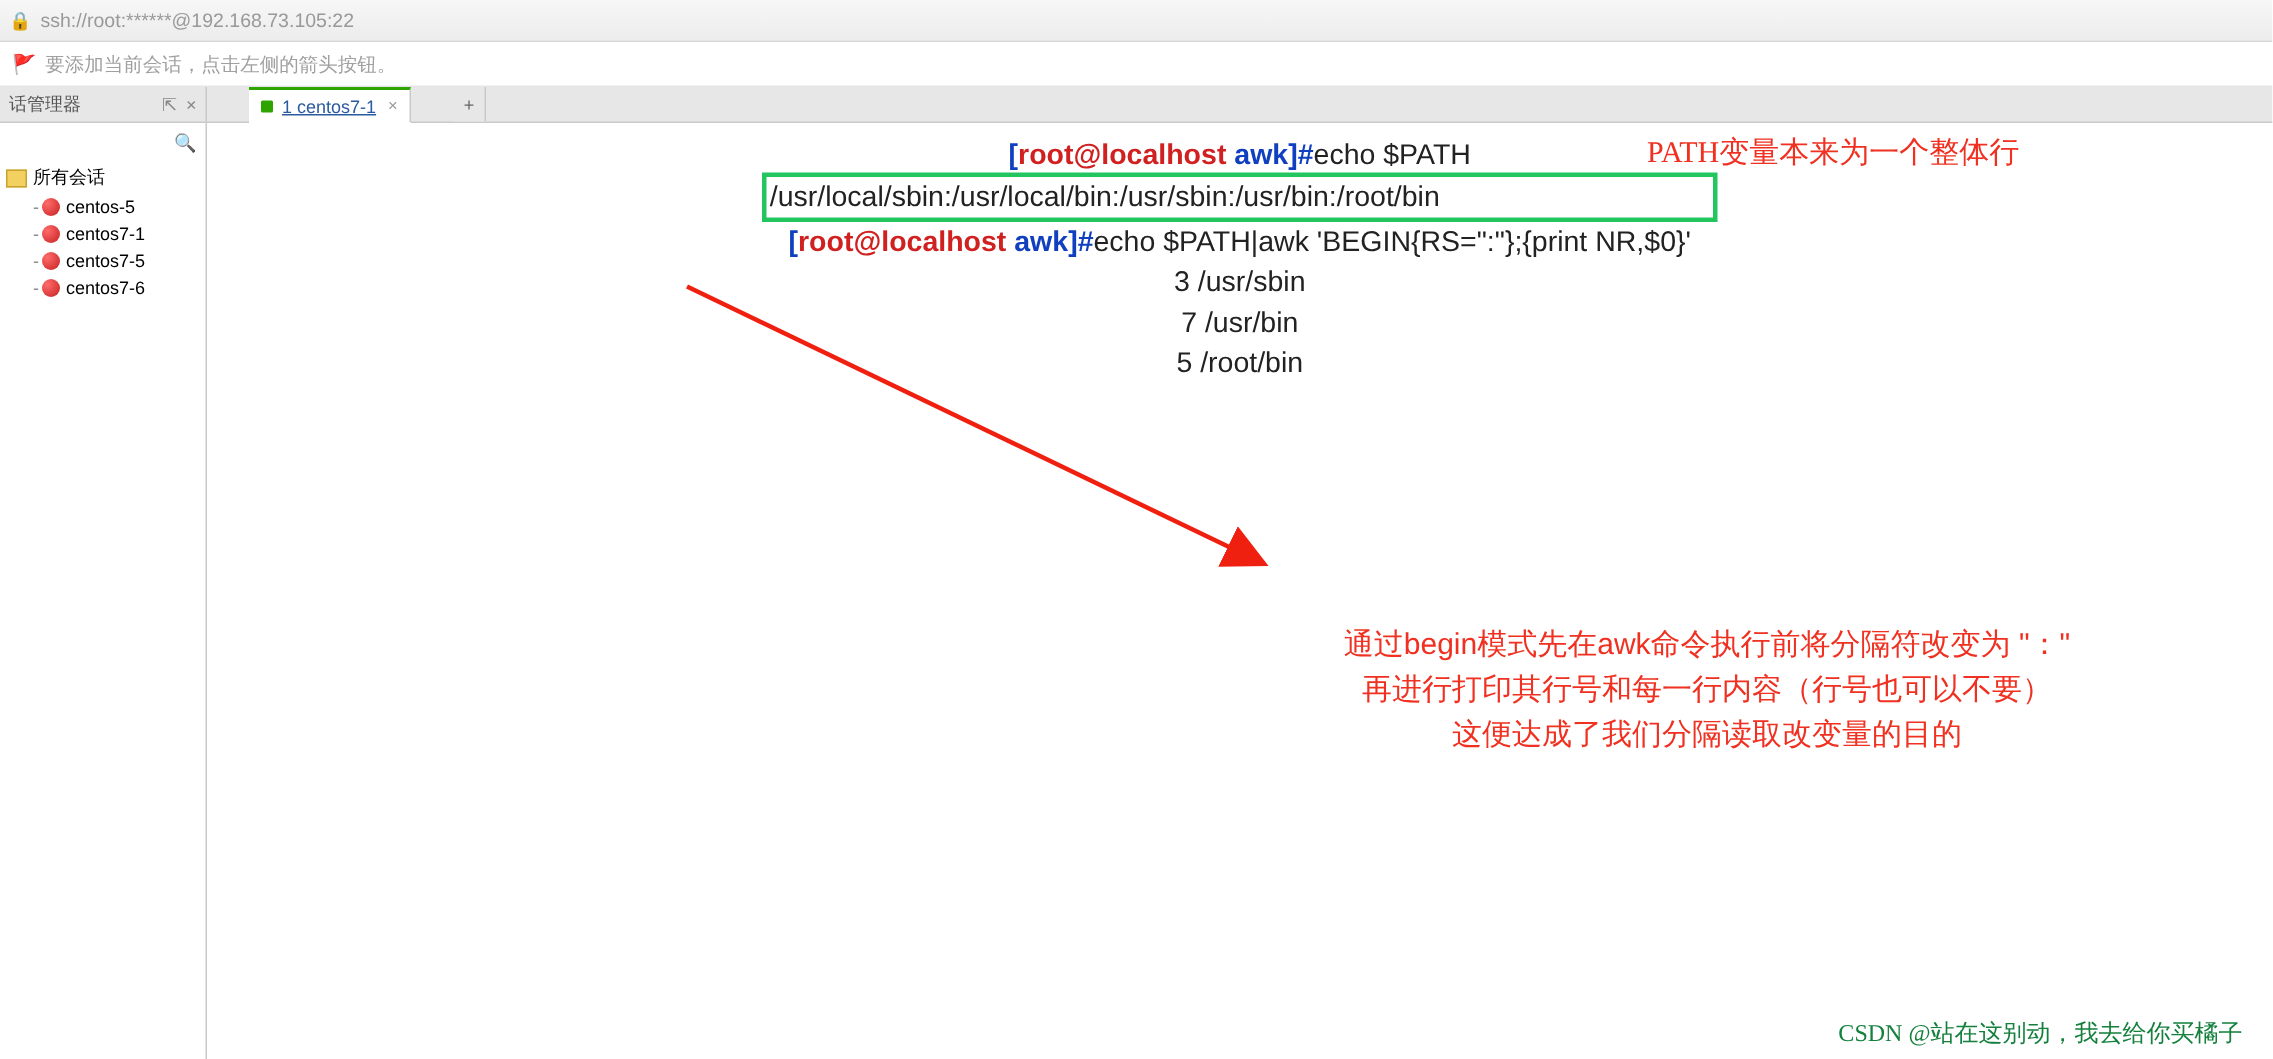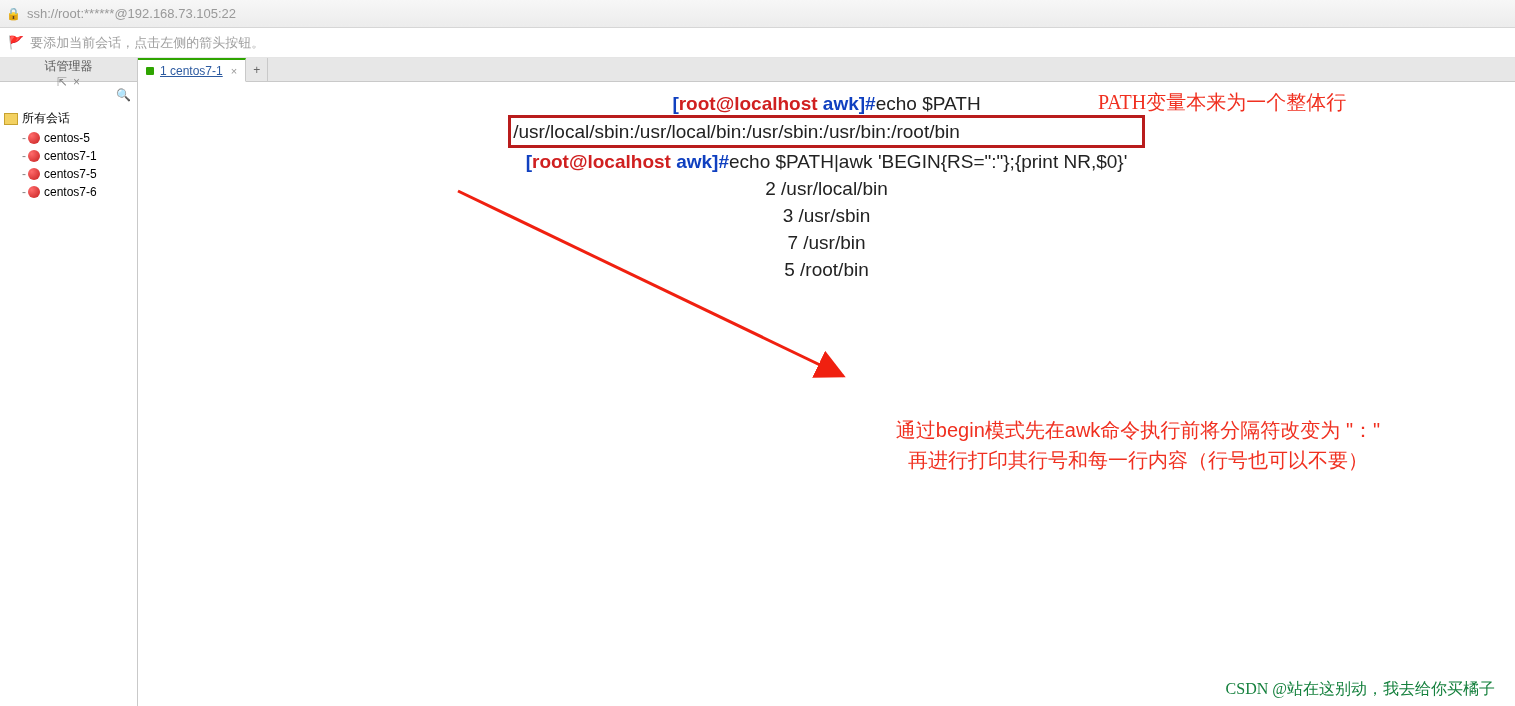--- a/index.html
+++ b/index.html
@@ -5,23 +5,23 @@
 * { margin: 0; padding: 0; box-sizing: border-box; font-family: "Microsoft YaHei", Arial, sans-serif; }
 body { width: 1515px; height: 706px; background: #fff; overflow: hidden; position: relative; }
 
 .titlebar { height: 28px; background: linear-gradient(#f7f7f7,#ececec); border-bottom: 1px solid #d6d6d6; display: flex; align-items: center; padding: 0 6px; color: #999; font-size: 13px; }
 .titlebar .lock { margin-right: 6px; color: #e0a030; font-size: 12px; }
 
 .infobar { height: 30px; display: flex; align-items: center; padding: 0 8px; color: #a0a0a0; font-size: 13px; border-bottom: 1px solid #e5e5e5; }
 .infobar .flag { margin-right: 6px; font-size: 13px; }
 
 .tabbar { height: 24px; background: #e7e7e7; border-bottom: 1px solid #c9c9c9; display: flex; align-items: stretch; }
-.tabbar .panel-title { width: 138px; display: flex; align-items: center; padding: 0 6px; color: #555; font-size: 12px; border-right: 1px solid #c9c9c9; justify-content: space-between; flex-direction: column; }
+.tabbar .panel-title { width: 138px; display: flex; align-items: center; padding: 0 6px; color: #555; font-size: 12px; border-right: 1px solid #c9c9c9; justify-content: space-between; }
 .tabbar .panel-title .pins { color: #888; display: flex; gap: 6px; }
-.tab { display: flex; align-items: center; background: #e7e7e7; border-right: 1px solid #c9c9c9; padding: 4px 8px; font-size: 12px; }
+.tab { display: flex; align-items: center; background: #e7e7e7; border-right: 1px solid #c9c9c9; padding: 4px 8px; font-size: 12px; margin-left: 28px; }
 .tab.active { background: #fff; border-top: 2px solid #2ea400; border-bottom: 1px solid #fff; margin-bottom: -1px; }
 .tab .dot { width: 8px; height: 8px; background: #2ea400; border-radius: 1px; margin-right: 6px; }
 .tab .label { color: #2c5aa0; text-decoration: underline; margin-right: 8px; }
 .tab .close { color: #999; font-size: 11px; cursor: pointer; }
 .tab.add { width: 22px; justify-content: center; color: #666; cursor: pointer; }
 
 .main { display: flex; height: calc(706px - 28px - 30px - 24px); }
 .sidebar { width: 138px; border-right: 1px solid #c9c9c9; padding: 4px 0; font-size: 12px; }
 .sidebar .search { display: flex; justify-content: flex-end; padding: 2px 6px 6px; color: #999; }
 .tree-item { display: flex; align-items: center; padding: 2px 6px 2px 8px; cursor: pointer; }
@@ -30,21 +30,21 @@
 .tree-item .sessicon { width: 12px; height: 12px; border-radius: 50%; background: radial-gradient(circle at 30% 30%, #ff6b6b, #c62020); margin-right: 4px; }
 .tree-item .dash { color: #888; margin-right: 2px; }
 .tree-item.child { padding-left: 22px; }
 
 .terminal { flex: 1; background: #fff; padding: 8px 10px; font-family: "Consolas","Courier New",monospace; font-size: 19px; line-height: 27px; position: relative; font-weight: bold; text-align: center; }
 .tline { white-space: pre; }
 .prompt-b { color: #1040c0; }
 .host-r { color: #d02020; }
 .cmd { color: #222; font-weight: normal; }
 .out { color: #222; font-weight: normal; }
-.boxed { border: 3px solid #b91c1c; padding: 0 2px; display: inline-block; margin-top: -2px; }
+.boxed { border: 3px solid #22c55e; padding: 0 2px; display: inline-block; margin-top: -2px; }
 .cursor { display: inline-block; width: 11px; height: 20px; background: #15d015; vertical-align: text-bottom; }
 
 .annot { position: absolute; color: #f03020; font-family: "Microsoft YaHei"; font-size: 20px; font-weight: normal; line-height: 30px; }
 .annot.a1 { top: 5px; left: 960px; }
 .annot.a2 { top: 333px; left: 700px; width: 600px; }
 
 .arrow-svg { position: absolute; top: 104px; left: 315px; pointer-events: none; }
 
 .watermark { position: absolute; bottom: 6px; right: 20px; color: #15803d; font-size: 16px; font-family: "Microsoft YaHei"; }
 </style>
@@ -107,37 +107,37 @@
       <span class="dash">-</span>
       <span class="sessicon"></span>
       <span>centos7-6</span>
     </div>
   </div>
 
   <div class="terminal">
     <div class="tline"><span class="prompt-b">[</span><span class="host-r">root@localhost</span><span class="prompt-b"> awk</span><span class="prompt-b">]#</span><span class="cmd">echo $PATH</span></div>
     <div class="tline"><span class="boxed"><span class="out">/usr/local/sbin:/usr/local/bin:/usr/sbin:/usr/bin:/root/bin</span><span style="display:inline-block;width:180px"></span></span></div>
     <div class="tline"><span class="prompt-b">[</span><span class="host-r">root@localhost</span><span class="prompt-b"> awk</span><span class="prompt-b">]#</span><span class="cmd">echo $PATH|awk 'BEGIN{RS=":"};{print NR,$0}'</span></div>
-    <div class="tline out">2 /usr/local/bin</div>
     <div class="tline out">3 /usr/sbin</div>
     <div class="tline out">7 /usr/bin</div>
     <div class="tline out">5 /root/bin</div>
     <div class="tline">&nbsp;</div>
 
     <div class="annot a1">PATH变量本来为一个整体行</div>
 
     <svg class="arrow-svg" width="420" height="220">
       <defs>
         <marker id="ah" markerWidth="12" markerHeight="12" refX="9" refY="5" orient="auto">
           <path d="M0,0 L10,5 L0,10 Z" fill="#f02010"></path>
         </marker>
       </defs>
       <line x1="5" y1="5" x2="390" y2="190" stroke="#f02010" stroke-width="3" marker-end="url(#ah)"></line>
     </svg>
 
     <div class="annot a2">
       <div>通过begin模式先在awk命令执行前将分隔符改变为 "："</div>
       <div>再进行打印其行号和每一行内容（行号也可以不要）</div>
+      <div>这便达成了我们分隔读取改变量的目的</div>
     </div>
   </div>
 </div>
 
 <div class="watermark">CSDN @站在这别动，我去给你买橘子</div>
 
 </body></html>

